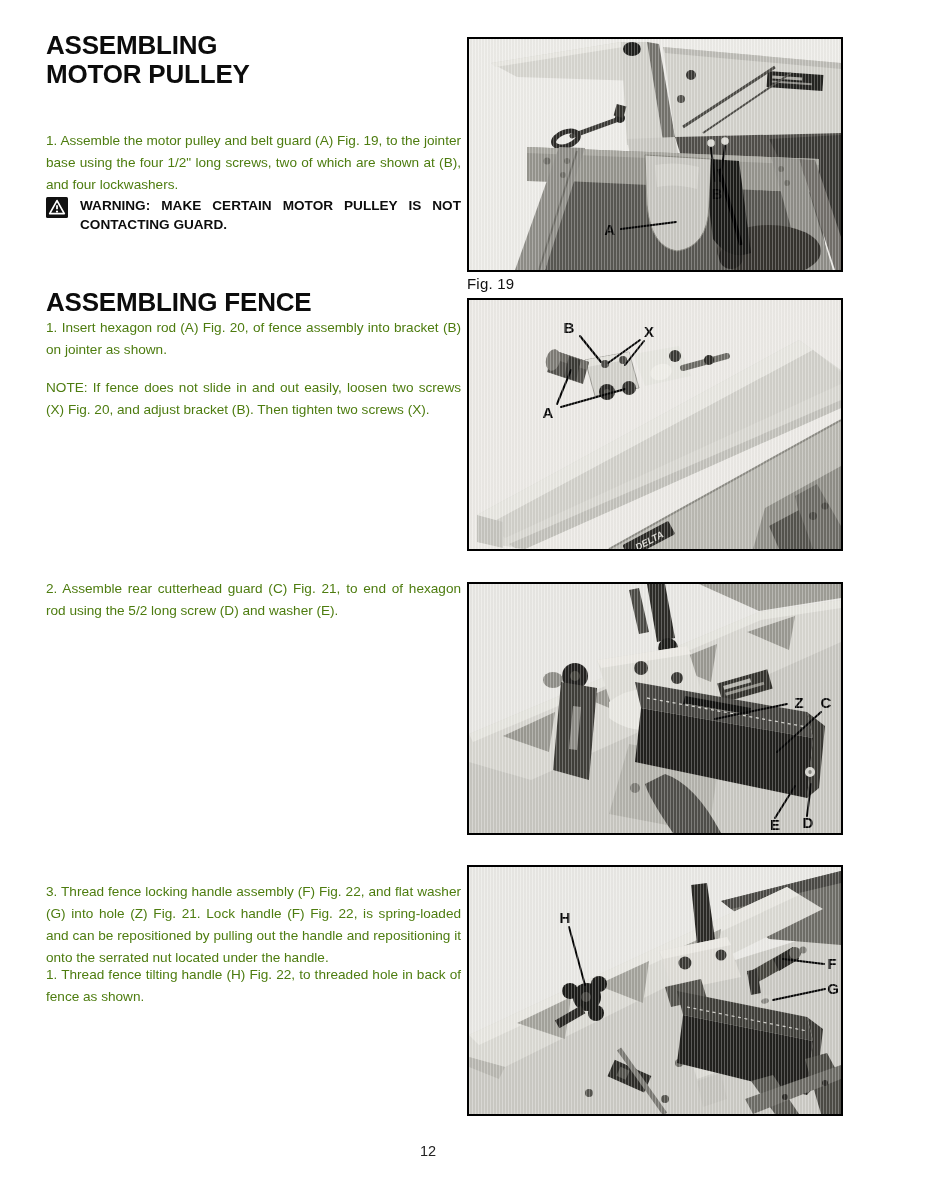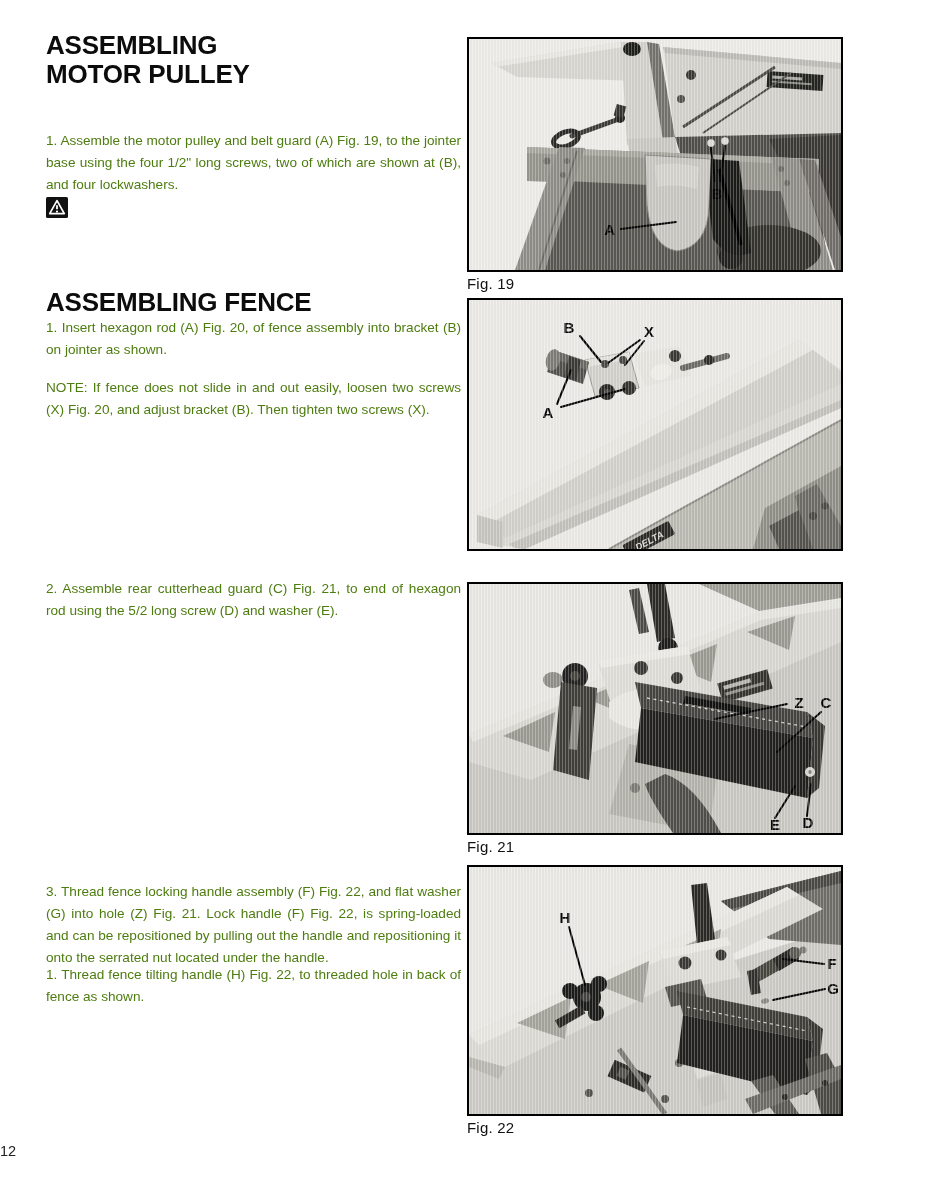--- a/index.html
+++ b/index.html
@@ -35,21 +35,21 @@
   .photo{position:relative;border:2px solid #000;background:#eceae6;overflow:hidden}
   .photo svg{display:block}
   .photo::after{content:"";position:absolute;left:0;top:0;right:0;bottom:0;
       background:repeating-linear-gradient(90deg,rgba(255,255,255,0.26) 0 1px,rgba(0,0,0,0.02) 1px 3px);
       pointer-events:none}
   figcaption{margin-top:3px;text-align:left;font-size:15px;color:#111;letter-spacing:0.2px}
 
   .callout{font-family:"Liberation Sans",sans-serif;font-weight:bold;font-size:15px;fill:#060606}
   .leader{stroke:#060606;stroke-width:2;stroke-linecap:round}
 
-  #pageno{position:absolute;top:1143px;left:0;width:856px;
+  #pageno{position:absolute;top:1143px;left:0;width:856px;text-align:center;
           font-size:14.5px;color:#222}
 </style>
 </head>
 <body>
 
 <div id="page">
 
   <h1 id="h-motor">
     <span class="hl">ASSEMBLING</span>
     <span class="hl">MOTOR PULLEY</span>
@@ -59,20 +59,21 @@
 
   <div class="warning" id="warn">
     <span class="wicon">
       <svg width="22" height="21" viewBox="0 0 22 21">
         <rect width="22" height="21" rx="1.5" fill="#111"></rect>
         <path d="M11 3.6 L18.3 16.6 H3.7 Z" fill="none" stroke="#fff" stroke-width="1.7" stroke-linejoin="round"></path>
         <line x1="11" y1="8.2" x2="11" y2="12.2" stroke="#fff" stroke-width="1.8"></line>
         <circle cx="11" cy="14.6" r="1.1" fill="#fff"></circle>
       </svg>
     </span>
+    <span>WARNING: MAKE CERTAIN MOTOR PULLEY IS NOT CONTACTING GUARD.</span>
   </div>
 
   <h2 id="h-fence">ASSEMBLING FENCE</h2>
 
   <p class="body" id="p-fence-step1">1.  Insert hexagon rod (A) Fig. 20, of fence assembly into bracket (B) on jointer as shown.</p>
 
   <p class="body" id="p-note"><span class="b">NOTE:</span><span> If fence does not slide in and out easily, loosen two screws (X) Fig. 20, and adjust bracket (B). Then tighten two screws (X).</span></p>
 
   <p class="body" id="p-step2">2.  Assemble rear cutterhead guard (C) Fig. 21, to end of hexagon rod using the 5/2  long screw (D) and washer (E).</p>
 
@@ -262,21 +263,20 @@
           <text class="callout" x="330" y="124" text-anchor="middle">Z</text>
           <line class="leader" x1="352" y1="128" x2="308" y2="168"></line>
           <text class="callout" x="357" y="124" text-anchor="middle">C</text>
           <line class="leader" x1="306" y1="234" x2="326" y2="202"></line>
           <text class="callout" x="306" y="246" text-anchor="middle">E</text>
           <line class="leader" x1="338" y1="232" x2="342" y2="200"></line>
           <text class="callout" x="339" y="244" text-anchor="middle">D</text>
         </g>
       </svg>
     </div>
-    <figcaption>Fig. 21</figcaption>
   </figure>
 
   <figure class="fig" id="fig22">
     <div class="photo">
       <svg width="372" height="247" viewBox="0 0 372 247">
         <g>
           <rect width="372" height="247" fill="#eae9e5"></rect>
           <polygon points="0,176 372,60 372,247 0,247" fill="#cccbc5"></polygon>
           <polygon points="252,34 372,4 372,78 300,72" fill="#6f6e68"></polygon>
           <polygon points="252,34 372,4 372,16 262,42" fill="#4a4945"></polygon>
@@ -339,18 +339,17 @@
 
           <line class="leader" x1="100" y1="60" x2="116" y2="118" stroke-width="2.6"></line>
           <text class="callout" x="96" y="56" text-anchor="middle">H</text>
           <line class="leader" x1="355" y1="97" x2="314" y2="92"></line>
           <text class="callout" x="363" y="102" text-anchor="middle">F</text>
           <line class="leader" x1="356" y1="122" x2="304" y2="133"></line>
           <text class="callout" x="364" y="127" text-anchor="middle">G</text>
         </g>
       </svg>
     </div>
-    <figcaption>Fig. 22</figcaption>
   </figure>
 
   <div id="pageno">12</div>
 
 </div>
 
 </body></html>

